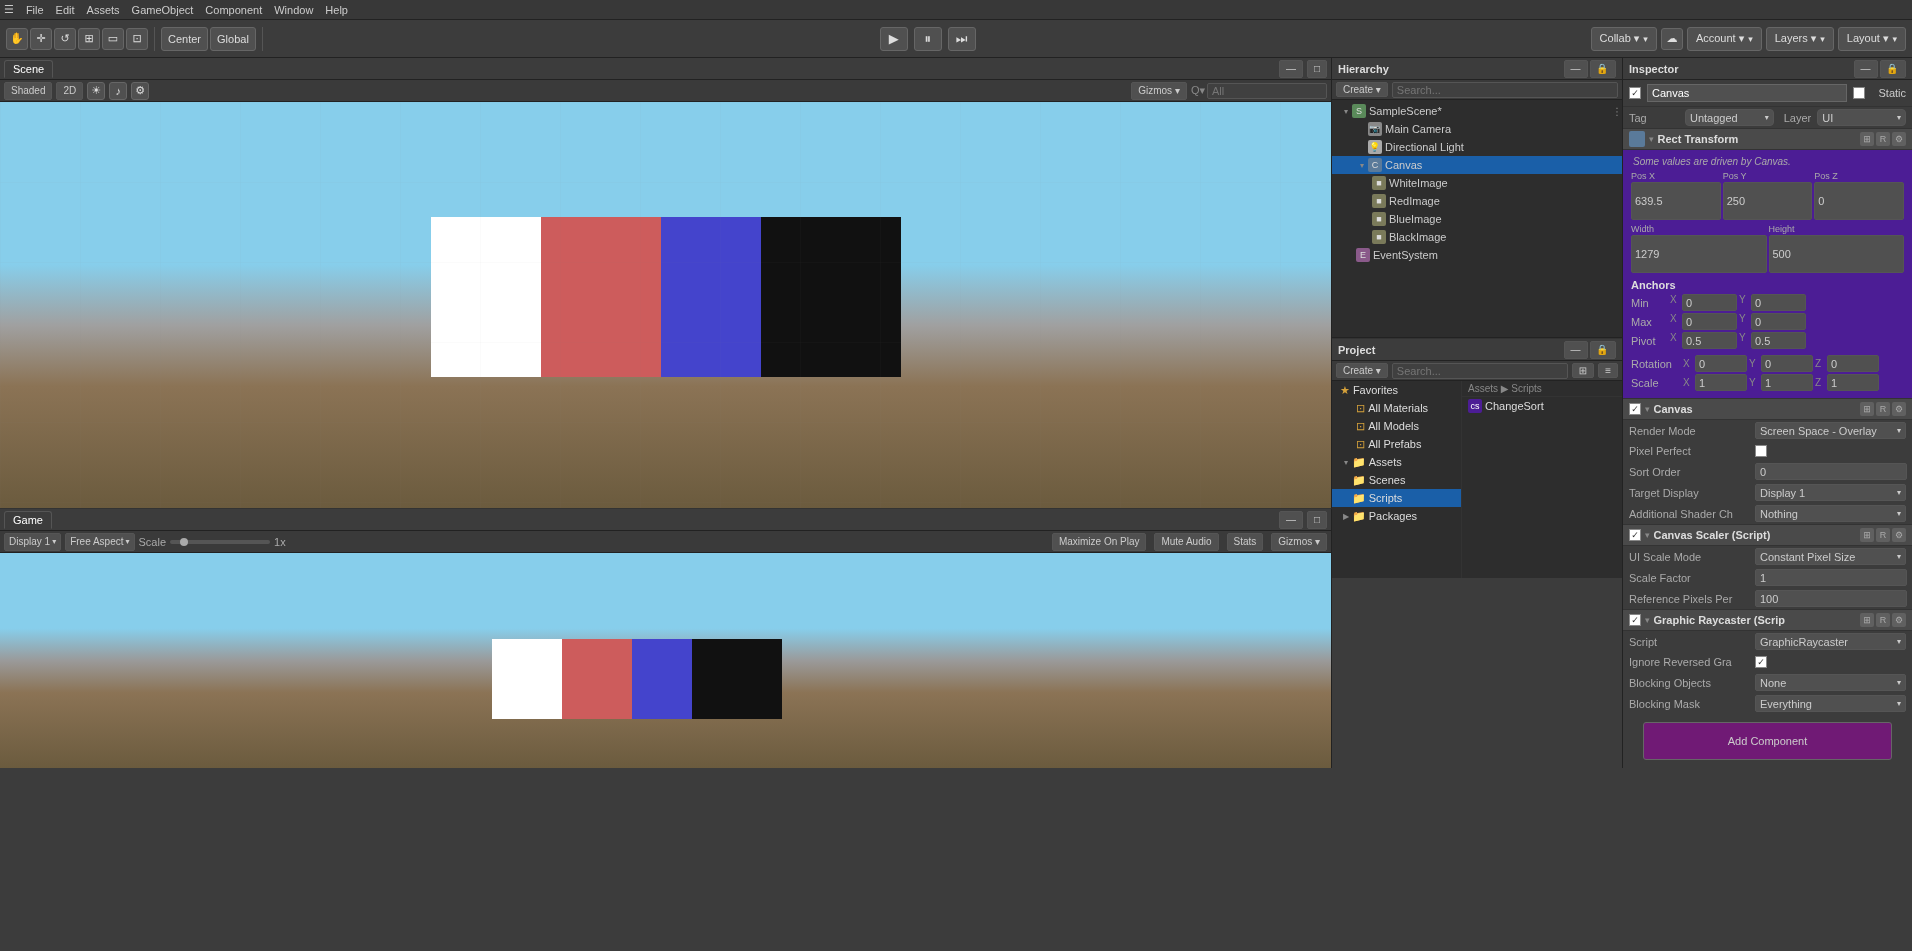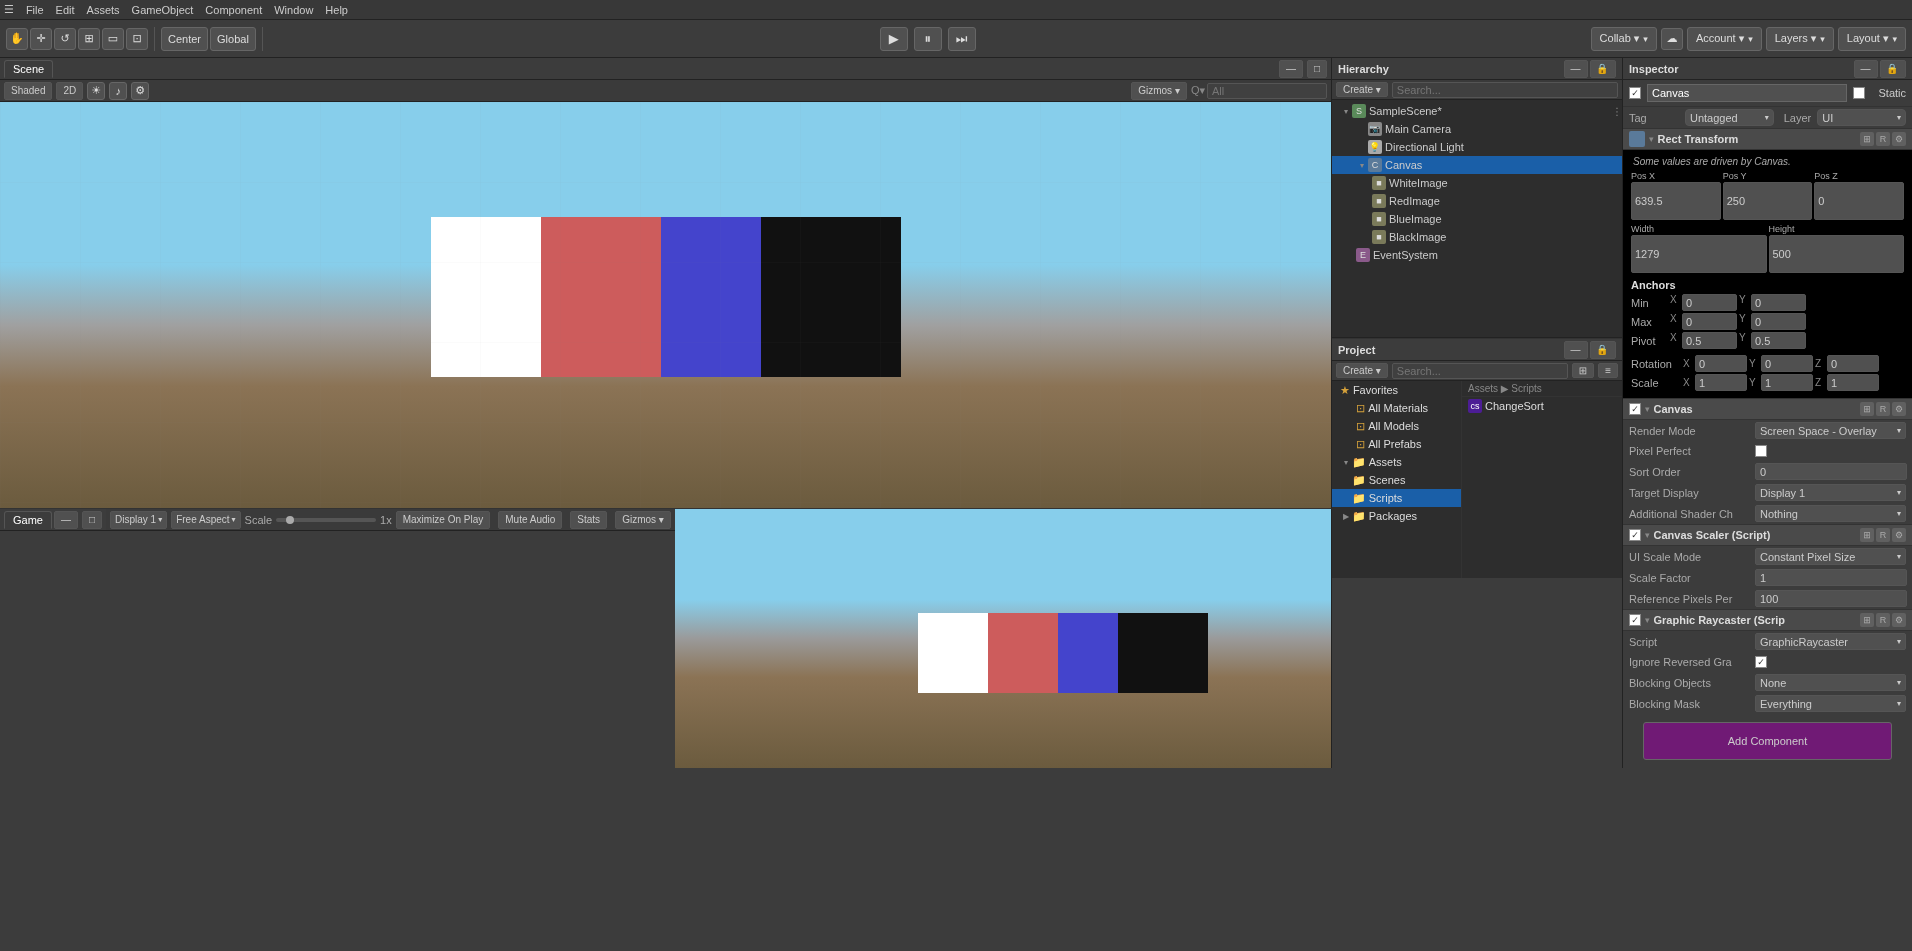--- a/index.html
+++ b/index.html
@@ -29,21 +29,21 @@
     .panel-tab { background: #4a4a4a; border: 1px solid #555; padding: 2px 8px; border-radius: 3px 3px 0 0; cursor: pointer; color: #ccc; }
     .panel-tab.active { background: #3c3c3c; border-bottom-color: #3c3c3c; color: #fff; }
     #scene-toolbar { background: #3a3a3a; height: 22px; display: flex; align-items: center; padding: 0 4px; gap: 4px; border-bottom: 1px solid #222; }
     .scene-toolbar-item { background: #505050; border: 1px solid #555; padding: 1px 6px; border-radius: 2px; cursor: pointer; color: #ccc; font-size: 10px; height: 18px; display: flex; align-items: center; }
     #scene-view { flex: 1; position: relative; overflow: hidden; }
     .scene-bg { width: 100%; height: 100%; background: linear-gradient(180deg, #87CEEB 0%, #87CEEB 40%, #a0a0a0 55%, #8B7355 70%, #6B5B3E 100%); }
     .scene-content { position: absolute; top: 50%; left: 50%; transform: translate(-50%, -55%); display: flex; gap: 0; }
     .color-block { height: 160px; }
 
     
-    #game-panel { height: 260px; display: flex; flex-direction: row; border-right: 1px solid #222; border-top: 1px solid #333; }
+    #game-panel { height: 260px; display: flex; flex-direction: column; border-right: 1px solid #222; border-top: 1px solid #333; }
     #game-tab-bar { background: #3c3c3c; height: 22px; display: flex; align-items: center; border-bottom: 1px solid #222; padding: 0 4px; gap: 2px; }
     #game-toolbar { background: #3a3a3a; height: 22px; display: flex; align-items: center; padding: 0 4px; gap: 4px; border-bottom: 1px solid #222; }
     .game-toolbar-dropdown { background: #505050; border: 1px solid #555; padding: 1px 4px; border-radius: 2px; cursor: pointer; color: #ccc; font-size: 10px; height: 18px; display: flex; align-items: center; gap: 2px; }
     .game-toolbar-dropdown::after { content: '▾'; font-size: 8px; }
     .game-toolbar-right { margin-left: auto; display: flex; gap: 4px; }
     #game-view { flex: 1; position: relative; overflow: hidden; }
     .game-bg { width: 100%; height: 100%; background: linear-gradient(180deg, #87CEEB 0%, #87CEEB 35%, #9a9a9a 50%, #8B7355 65%, #6B5B3E 100%); }
     .game-content { position: absolute; top: 40%; left: 37%; display: flex; gap: 0; }
     .game-block { height: 80px; }
     .scale-bar { display: flex; align-items: center; gap: 4px; }
@@ -104,21 +104,21 @@
     .insp-dropdown::after { content: '▾'; font-size: 8px; }
 
     
     .section-header { background: #4a4a4a; padding: 3px 6px; display: flex; align-items: center; gap: 4px; cursor: pointer; border-top: 1px solid #333; border-bottom: 1px solid #333; height: 22px; }
     .section-arrow { color: #888; font-size: 9px; }
     .section-title { font-weight: bold; color: #ddd; font-size: 11px; flex: 1; }
     .section-icons { display: flex; gap: 2px; }
     .section-icon { width: 14px; height: 14px; background: #606060; border-radius: 2px; display: flex; align-items: center; justify-content: center; color: #aaa; font-size: 9px; cursor: pointer; }
 
     
-    .rect-transform { background: #000000; padding: 4px; }
+    .rect-transform { background: #4c1d95; padding: 4px; }
     .rect-note { color: #aaa; font-size: 10px; padding: 2px 6px; font-style: italic; }
     .rect-grid { display: grid; grid-template-columns: 1fr 1fr 1fr; gap: 2px; padding: 2px 4px; }
     .rect-cell { display: flex; flex-direction: column; gap: 1px; }
     .rect-cell-label { color: #aaa; font-size: 9px; }
     .rect-input { background: #505050; border: 1px solid #555; color: #ccc; width: 100%; height: 17px; padding: 18px 3px; border-radius: 2px; font-size: 11px; }
     .anchor-section { padding: 2px 4px; }
     .anchor-row { display: flex; align-items: center; gap: 4px; padding: 1px 0; }
     .anchor-label { color: #aaa; width: 35px; font-size: 11px; }
     .xy-pair { display: flex; gap: 2px; }
     .xy-label { color: #888; font-size: 10px; width: 10px; }

